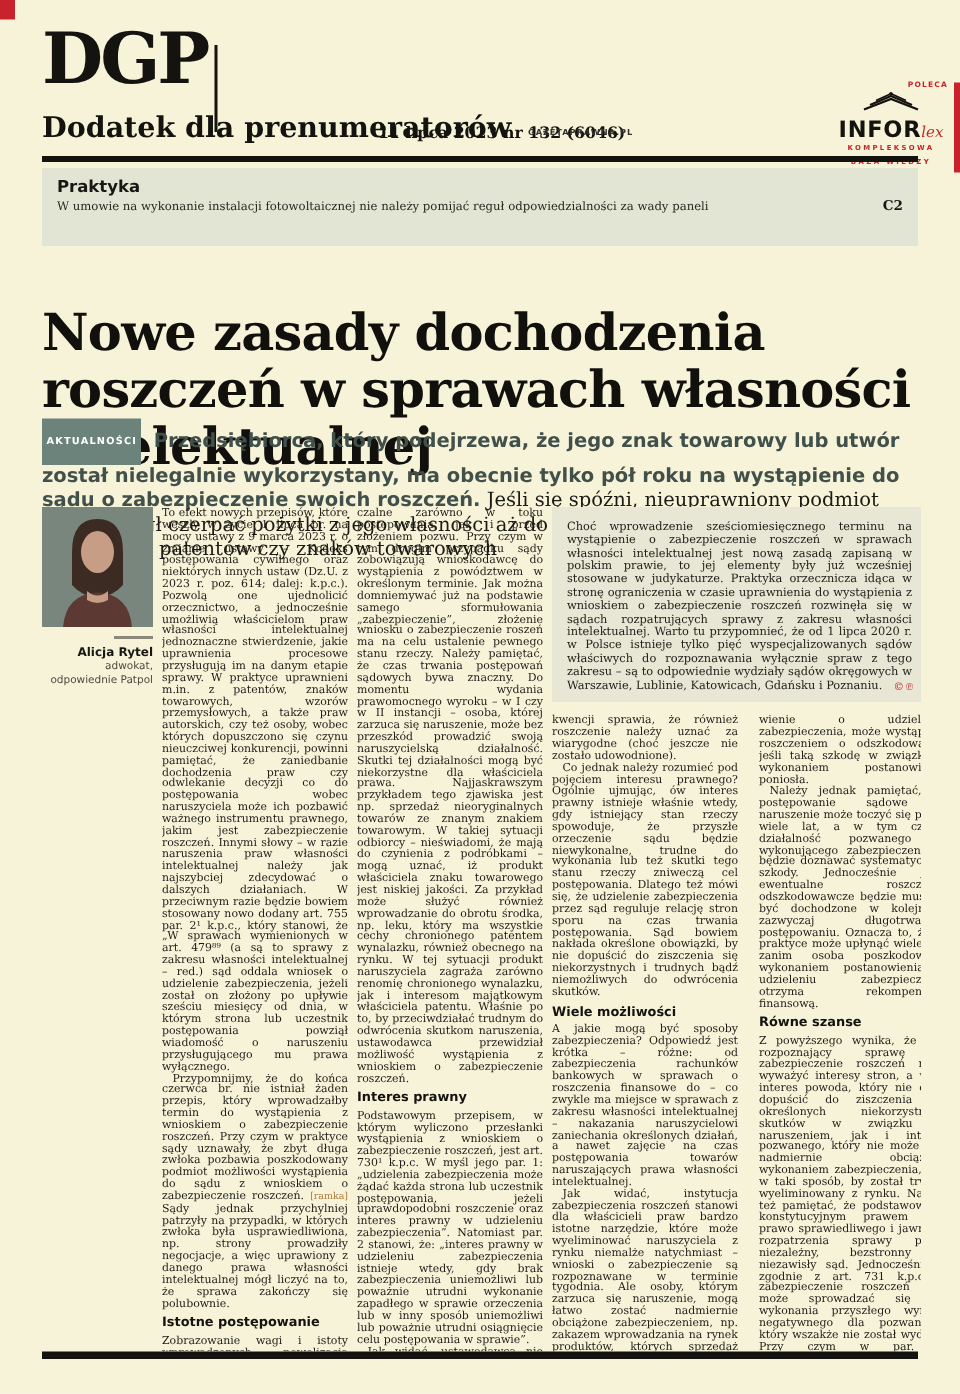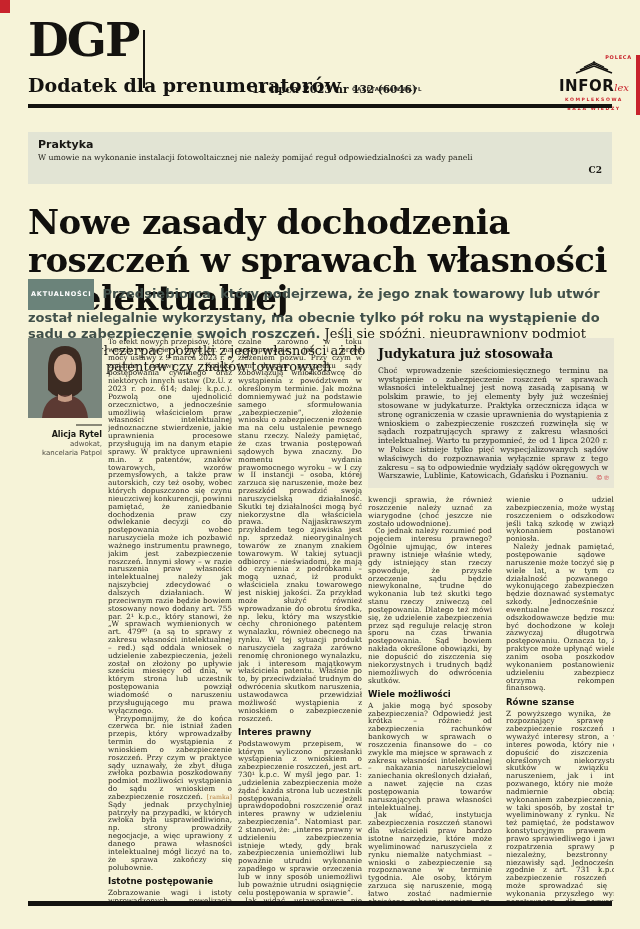--- a/index.html
+++ b/index.html
@@ -18,25 +18,25 @@
   .mast-date{position:absolute;left:252px;top:84px;font:bold 10.5px/1 "DejaVu Serif",serif;color:#141310;}
   .mast-site{position:absolute;left:352px;top:87px;font:bold 5.5px/1 "DejaVu Sans",sans-serif;letter-spacing:.6px;color:#33322e;}
   .promo{position:absolute;left:556px;top:55px;width:76px;height:58px;text-align:center;}
   .promo .poleca{display:block;text-align:right;font:bold 5px/1 "DejaVu Sans",sans-serif;letter-spacing:.8px;color:#c8232c;margin-bottom:1px;}
   .promo .eagle{display:block;margin:0 auto 1px;}
   .promo .brandline{font:bold 15px/1 "DejaVu Sans",sans-serif;letter-spacing:.5px;color:#141310;}
   .promo .brandsuffix{font:italic 10px/1 "DejaVu Serif",serif;color:#c8232c;}
   .promo .tag{display:block;font:bold 4.6px/1.5 "DejaVu Sans",sans-serif;letter-spacing:1.6px;color:#c8232c;margin-top:2px;}
   .rule-top{position:absolute;left:28px;right:28px;top:104px;height:4px;background:#141310;}
   
-  .teasers{position:absolute;left:28px;right:28px;top:112px;height:52px;background:#e2e4d4;display:flex;gap:14px;padding:7px 10px;box-sizing:border-box;margin-top:20px;}
+  .teasers{position:absolute;left:28px;right:28px;top:112px;height:52px;background:#e2e4d4;display:flex;gap:14px;padding:7px 10px;box-sizing:border-box;}
   .teaser{position:relative;flex:1 1 0;padding-right:16px;}
   .teaser .t-head{font:bold 11px/1.1 "DejaVu Sans",sans-serif;color:#181713;margin-bottom:2px;}
   .teaser .t-text{font:7.8px/1.22 "DejaVu Serif",serif;color:#27261f;}
-  .teaser .t-ref{position:absolute;right:0;bottom:2px;font:bold 9px/1 "DejaVu Serif",serif;color:#181713;text-align:right;}
+  .teaser .t-ref{position:absolute;right:0;bottom:14px;font:bold 9px/1 "DejaVu Serif",serif;color:#181713;text-align:right;}
   
   .headline{position:absolute;left:28px;top:180px;width:586px;font:bold 34px/1.12 "DejaVu Serif",serif;letter-spacing:-0.5px;color:#11100d;}
   .lead{position:absolute;left:28px;top:266px;width:586px;font-size:13px;line-height:16.5px;}
   .lead .tag{display:inline-block;background:#6b837a;color:#fff;font:bold 6.5px/1 "DejaVu Sans",sans-serif;letter-spacing:.8px;padding:12px 3px;vertical-align:2px;margin-right:4px;}
   .lead .lead-bold{font-family:"DejaVu Sans",sans-serif;font-weight:bold;color:#41504a;}
   .lead .lead-rest{font-family:"DejaVu Serif",serif;color:#1b1a16;}
   
   .article{position:absolute;left:28px;top:338px;width:586px;height:563px;display:flex;gap:6px;overflow:hidden;}
   .author{width:74px;flex:0 0 74px;}
   .author .photo{width:74px;height:80px;display:block;}
@@ -108,40 +108,39 @@
         <rect x="0" y="0" width="74" height="80" fill="#6f7d76" opacity="0.35"></rect>
         <path d="M20 30 Q20 8 37 8 Q54 8 54 30 L54 52 Q47 60 37 60 Q27 60 20 52 Z" fill="#3c2b22"></path>
         <ellipse cx="37" cy="30" rx="11" ry="14" fill="#c79d86"></ellipse>
         <path d="M26 24 Q30 15 37 16 Q46 15 48 24 Q48 18 44 14 Q40 11 34 12 Q27 14 26 24 Z" fill="#3c2b22"></path>
         <path d="M14 80 Q16 58 37 57 Q58 58 60 80 Z" fill="#5c3a33"></path>
         <path d="M30 56 Q37 62 44 56 L44 62 Q37 66 30 62 Z" fill="#c79d86"></path>
       </svg>
       <div class="a-rule"></div>
       <div class="a-name">Alicja Rytel</div>
       <div class="a-role">adwokat,</div>
-      <div class="a-role">kancelaria Patpol</div>
+      <div class="a-role">odpowiednie Patpol</div>
     </div>
 
     <div class="bodycol">
       <p>To efekt nowych przepisów, które weszły w życie 1 lipca br. na mocy ustawy z 9 marca 2023 r. o zmianie ustawy – Kodeks postępowania cywilnego oraz niektórych innych ustaw (Dz.U. z 2023 r. poz. 614; dalej: k.p.c.). Pozwolą one ujednolicić orzecznictwo, a jednocześnie umożliwią właścicielom praw własności intelektualnej jednoznaczne stwierdzenie, jakie uprawnienia procesowe przysługują im na danym etapie sprawy. W praktyce uprawnieni m.in. z patentów, znaków towarowych, wzorów przemysłowych, a także praw autorskich, czy też osoby, wobec których dopuszczono się czynu nieuczciwej konkurencji, powinni pamiętać, że zaniedbanie dochodzenia praw czy odwlekanie decyzji co do postępowania wobec naruszyciela może ich pozbawić ważnego instrumentu prawnego, jakim jest zabezpieczenie roszczeń. Innymi słowy – w razie naruszenia praw własności intelektualnej należy jak najszybciej zdecydować o dalszych działaniach. W przeciwnym razie będzie bowiem stosowany nowo dodany art. 755 par. 2¹ k.p.c., który stanowi, że „W sprawach wymienionych w art. 479⁸⁹ (a są to sprawy z zakresu własności intelektualnej – red.) sąd oddala wniosek o udzielenie zabezpieczenia, jeżeli został on złożony po upływie sześciu miesięcy od dnia, w którym strona lub uczestnik postępowania powziął wiadomość o naruszeniu przysługującego mu prawa wyłącznego.</p>
       <p class="ind"><span>Przypomnijmy, że do końca czerwca br. nie istniał żaden przepis, który wprowadzałby termin do wystąpienia z wnioskiem o zabezpieczenie roszczeń. Przy czym w praktyce sądy uznawały, że zbyt długa zwłoka pozbawia poszkodowany podmiot możliwości wystąpienia do sądu z wnioskiem o zabezpieczenie roszczeń.</span> <span class="ramka-label">[ramka]</span> <span>Sądy jednak przychylniej patrzyły na przypadki, w których zwłoka była usprawiedliwiona, np. strony prowadziły negocjacje, a więc uprawiony z danego prawa własności intelektualnej mógł liczyć na to, że sprawa zakończy się polubownie.</span></p>
       <h4 class="subhead">Istotne postępowanie</h4>
       <p>Zobrazowanie wagi i istoty wprowadzonych nowelizacją k.p.c. zmian w postępowaniu zabezpieczającym w sprawach dotyczących własności intelektualnej wymaga wyjaśnienia, na czym polega to postępowanie. Ogólnie rzecz biorąc, w każdej sprawie cywilnej można żądać tzw. zabezpieczenia roszczeń. Wystąpienie z tym żądaniem jest dopusz-</p>
     </div>
 
     <div class="bodycol">
       <p>czalne zarówno w toku postępowania, jak i przed złożeniem pozwu. Przy czym w tym drugim przypadku sądy zobowiązują wnioskodawcę do wystąpienia z powództwem w określonym terminie. Jak można domniemywać już na podstawie samego sformułowania „zabezpieczenie”, złożenie wniosku o zabezpieczenie roszeń ma na celu ustalenie pewnego stanu rzeczy. Należy pamiętać, że czas trwania postępowań sądowych bywa znaczny. Do momentu wydania prawomocnego wyroku – w I czy w II instancji – osoba, której zarzuca się naruszenie, może bez przeszkód prowadzić swoją naruszycielską działalność. Skutki tej działalności mogą być niekorzystne dla właściciela prawa. Najjaskrawszym przykładem tego zjawiska jest np. sprzedaż nieoryginalnych towarów ze znanym znakiem towarowym. W takiej sytuacji odbiorcy – nieświadomi, że mają do czynienia z podróbkami – mogą uznać, iż produkt właściciela znaku towarowego jest niskiej jakości. Za przykład może służyć również wprowadzanie do obrotu środka, np. leku, który ma wszystkie cechy chronionego patentem wynalazku, również obecnego na rynku. W tej sytuacji produkt naruszyciela zagraża zarówno renomię chronionego wynalazku, jak i interesom majątkowym właściciela patentu. Właśnie po to, by przeciwdziałać trudnym do odwrócenia skutkom naruszenia, ustawodawca przewidział możliwość wystąpienia z wnioskiem o zabezpieczenie roszczeń.</p>
       <h4 class="subhead">Interes prawny</h4>
       <p>Podstawowym przepisem, w którym wyliczono przesłanki wystąpienia z wnioskiem o zabezpieczenie roszczeń, jest art. 730¹ k.p.c. W myśl jego par. 1: „udzielenia zabezpieczenia może żądać każda strona lub uczestnik postępowania, jeżeli uprawdopodobni roszczenie oraz interes prawny w udzieleniu zabezpieczenia”. Natomiast par. 2 stanowi, że: „interes prawny w udzieleniu zabezpieczenia istnieje wtedy, gdy brak zabezpieczenia uniemożliwi lub poważnie utrudni wykonanie zapadłego w sprawie orzeczenia lub w inny sposób uniemożliwi lub poważnie utrudni osiągnięcie celu postępowania w sprawie”.</p>
       <p class="ind">Jak widać, ustawodawca nie wymaga, by na tym etapie właściciel prawa udowodnił, iż już dochodzi do naruszenia. Wystarczające jest bowiem samo „uprawdopodobnienie”, że tak się stało, co w konse-</p>
     </div>
 
     <div class="rightzone">
       <div class="jbox">
-        <div class="j-title">Judykatura już stosowała</div>
         <div class="j-text">Choć wprowadzenie sześciomiesięcznego terminu na wystąpienie o zabezpieczenie roszczeń w sprawach własności intelektualnej jest nową zasadą zapisaną w polskim prawie, to jej elementy były już wcześniej stosowane w judykaturze. Praktyka orzecznicza idąca w stronę ograniczenia w czasie uprawnienia do wystąpienia z wnioskiem o zabezpieczenie roszczeń rozwinęła się w sądach rozpatrujących sprawy z zakresu własności intelektualnej. Warto tu przypomnieć, że od 1 lipca 2020 r. w Polsce istnieje tylko pięć wyspecjalizowanych sądów właściwych do rozpoznawania wyłącznie spraw z tego zakresu – są to odpowiednie wydziały sądów okręgowych w Warszawie, Lublinie, Katowicach, Gdańsku i Poznaniu.</div>
         <span class="j-cp cp-mark">©℗</span>
       </div>
       <div class="rightcols">
 
         <div class="bodycol">
           <p>kwencji sprawia, że również roszczenie należy uznać za wiarygodne (choć jeszcze nie zostało udowodnione).</p>
           <p class="ind">Co jednak należy rozumieć pod pojęciem interesu prawnego? Ogólnie ujmując, ów interes prawny istnieje właśnie wtedy, gdy istniejący stan rzeczy spowoduje, że przyszłe orzeczenie sądu będzie niewykonalne, trudne do wykonania lub też skutki tego stanu rzeczy zniweczą cel postępowania. Dlatego też mówi się, że udzielenie zabezpieczenia przez sąd reguluje relację stron sporu na czas trwania postępowania. Sąd bowiem nakłada określone obowiązki, by nie dopuścić do ziszczenia się niekorzystnych i trudnych bądź niemożliwych do odwrócenia skutków.</p>
           <h4 class="subhead">Wiele możliwości</h4>
           <p>A jakie mogą być sposoby zabezpieczenia? Odpowiedź jest krótka – różne: od zabezpieczenia rachunków bankowych w sprawach o roszczenia finansowe do – co zwykle ma miejsce w sprawach z zakresu własności intelektualnej – nakazania naruszycielowi zaniechania określonych działań, a nawet zajęcie na czas postępowania towarów naruszających prawa własności intelektualnej.</p>

